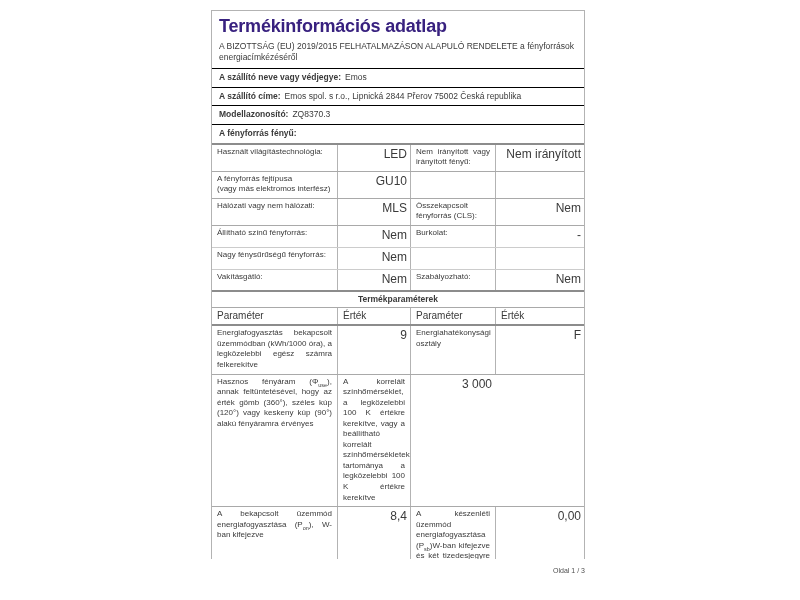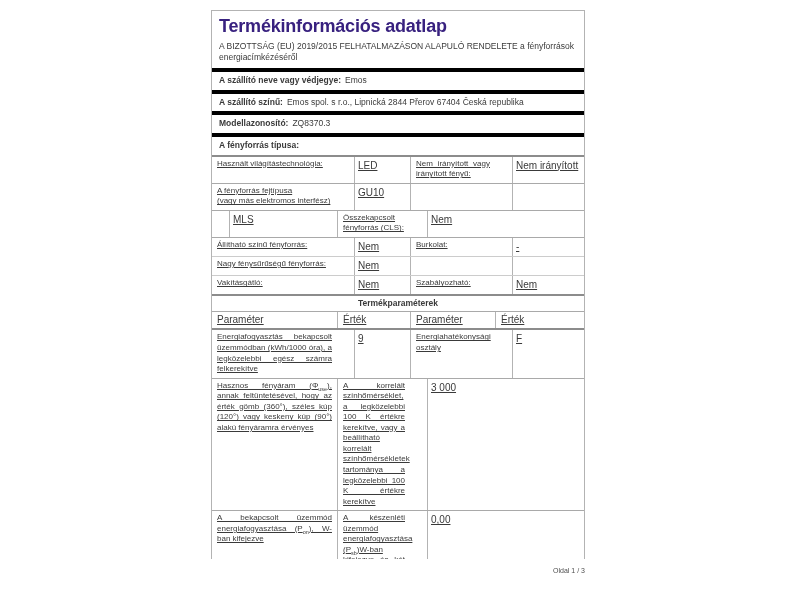--- a/index.html
+++ b/index.html
@@ -18,38 +18,38 @@
     color: #3a3a3a; background: #ffffff;
   }
 
   .title-block { padding: 5px 8px 5px 7px; }
   .doc-title {
     margin: 0; font-size: 18px; font-weight: bold;
     color: #38217f; letter-spacing: -0.2px;
   }
   .doc-subtitle { margin: 4px 0 0 0; font-size: 8.5px; line-height: 1.3; color: #3a3a3a; }
 
-  .info-row { border-top: 4px solid #000000; padding: 3px 7px 4px 7px; font-size: 8.5px; line-height: 1.25; }
+  .info-row { border-top: 1px solid #000000; padding: 3px 7px 4px 7px; font-size: 8.5px; line-height: 1.25; }
   .info-row .lbl { font-weight: bold; }
   .info-row .val { margin-left: 4px; }
 
-  .grid4 { display: grid; grid-template-columns: 125px 73px 85px 89px; text-decoration: underline; }
+  .grid4 { display: grid; grid-template-columns: 125px 73px 85px 89px; }
 
   .bt-strong { border-top: 2px solid #8c8c8c; }
   .bt-med    { border-top: 1px solid #a9a9a9; }
   .bt-light  { border-top: 1px solid #cccccc; }
 
   .pcell {
     font-size: 8px; line-height: 1.32;
     padding: 2px 5px 3px 5px;
     text-align: justify; white-space: pre-line;
   }
   .vcell {
-    font-size: 10px; line-height: 1.32;
-    padding: 2px 3px 3px 3px; text-align: left; margin-left: 17px;
+    font-size: 12px; line-height: 1.32;
+    padding: 2px 3px 3px 3px; text-align: right;
   }
   .bl { border-left: 1px solid #b3b3b3; }
 
   .section-head { font-size: 8.5px; font-weight: bold; text-align: center; padding: 2px 4px 3px 4px; }
   .col-head { font-size: 10px; padding: 2px 5px 3px 5px; text-align: left; }
 
   sub { font-size: 0.68em; line-height: 0; }
 
   .footer {
     position: absolute; left: 211px; top: 567px; width: 374px;
@@ -64,43 +64,44 @@
 
     <div class="title-block">
       <h1 class="doc-title">Termékinformációs adatlap</h1>
       <p class="doc-subtitle">A BIZOTTSÁG (EU) 2019/2015 FELHATALMAZÁSON ALAPULÓ RENDELETE a fényforrások energiacímkézéséről</p>
     </div>
 
     <div class="info-row">
       <span class="lbl">A szállító neve vagy védjegye:</span><span class="val">Emos</span>
     </div>
     <div class="info-row">
-      <span class="lbl">A szállító színű:</span><span class="val">Emos spol. s r.o., Lipnická 2844 Přerov 67404 Česká republika</span>
+      <span class="lbl">A szállító címe:</span><span class="val">Emos spol. s r.o., Lipnická 2844 Přerov 75002 Česká republika</span>
     </div>
     <div class="info-row">
       <span class="lbl">Modellazonosító:</span><span class="val">ZQ8370.3</span>
     </div>
     <div class="info-row">
-      <span class="lbl">A fényforrás típusa:</span>
+      <span class="lbl">A fényforrás fényű:</span>
     </div>
 
     <div class="grid4 bt-strong">
       <div class="pcell">Használt világítástechnológia:</div>
       <div class="vcell bl">LED</div>
       <div class="pcell bl">Nem irányított vagy irányított fényű:</div>
       <div class="vcell bl">Nem irányított</div>
     </div>
     <div class="grid4 bt-med">
       <div class="pcell">A fényforrás fejtípusa
 (vagy más elektromos interfész)</div>
       <div class="vcell bl">GU10</div>
       <div class="pcell bl"></div>
       <div class="vcell bl"></div>
     </div>
     <div class="grid4 bt-med">
+      <div class="pcell">Hálózati vagy nem hálózati:</div>
       <div class="vcell bl">MLS</div>
       <div class="pcell bl">Összekapcsolt fényforrás (CLS):</div>
       <div class="vcell bl">Nem</div>
     </div>
     <div class="grid4 bt-med">
       <div class="pcell">Állítható színű fényforrás:</div>
       <div class="vcell bl">Nem</div>
       <div class="pcell bl">Burkolat:</div>
       <div class="vcell bl">-</div>
     </div>
@@ -133,20 +134,21 @@
       <div class="pcell bl">Energiahatékonysági osztály</div>
       <div class="vcell bl">F</div>
     </div>
     <div class="grid4 bt-med">
       <div class="pcell">Hasznos fényáram (Φ<sub>use</sub>), annak feltüntetésével, hogy az érték gömb (360°), széles kúp (120°) vagy keskeny kúp (90°) alakú fényáramra érvényes</div>
       <div class="pcell bl">A korrelált színhőmérséklet, a legközelebbi 100 K értékre kerekítve, vagy a beállítható korrelált színhőmérsékletek tartománya a legközelebbi 100 K értékre kerekítve</div>
       <div class="vcell bl">3 000</div>
     </div>
     <div class="grid4 bt-med">
       <div class="pcell">A bekapcsolt üzemmód energiafogyasztása (P<sub>on</sub>), W-ban kifejezve</div>
+      <div class="vcell bl">8,4</div>
       <div class="pcell bl">A készenléti üzemmód energiafogyasztása (P<sub>sb</sub>)W-ban kifejezve és két tizedesjegyre kerekítve</div>
       <div class="vcell bl">0,00</div>
     </div>
     <div class="grid4 bt-med">
       <div class="pcell">A hálózatvezérelt készenléti üzemmód energiafogyasztása (P) összekapcsolt fényforrás esetében, W-ban kifejezve és két tizedesjegyre kerekítve</div>
       <div class="vcell bl">-</div>
       <div class="pcell bl">Színvisszaadási index, a legközelebbi egész számra kerekítve, vagy a színvisszaadási index</div>
       <div class="vcell bl">80</div>
     </div>
 

